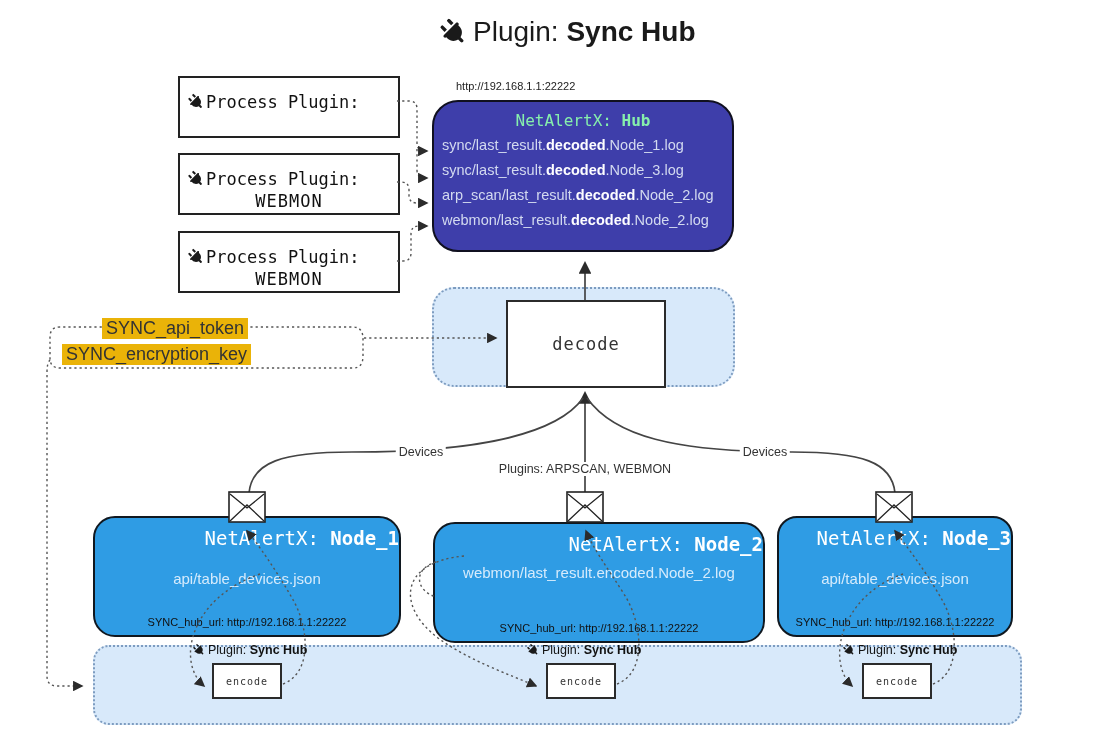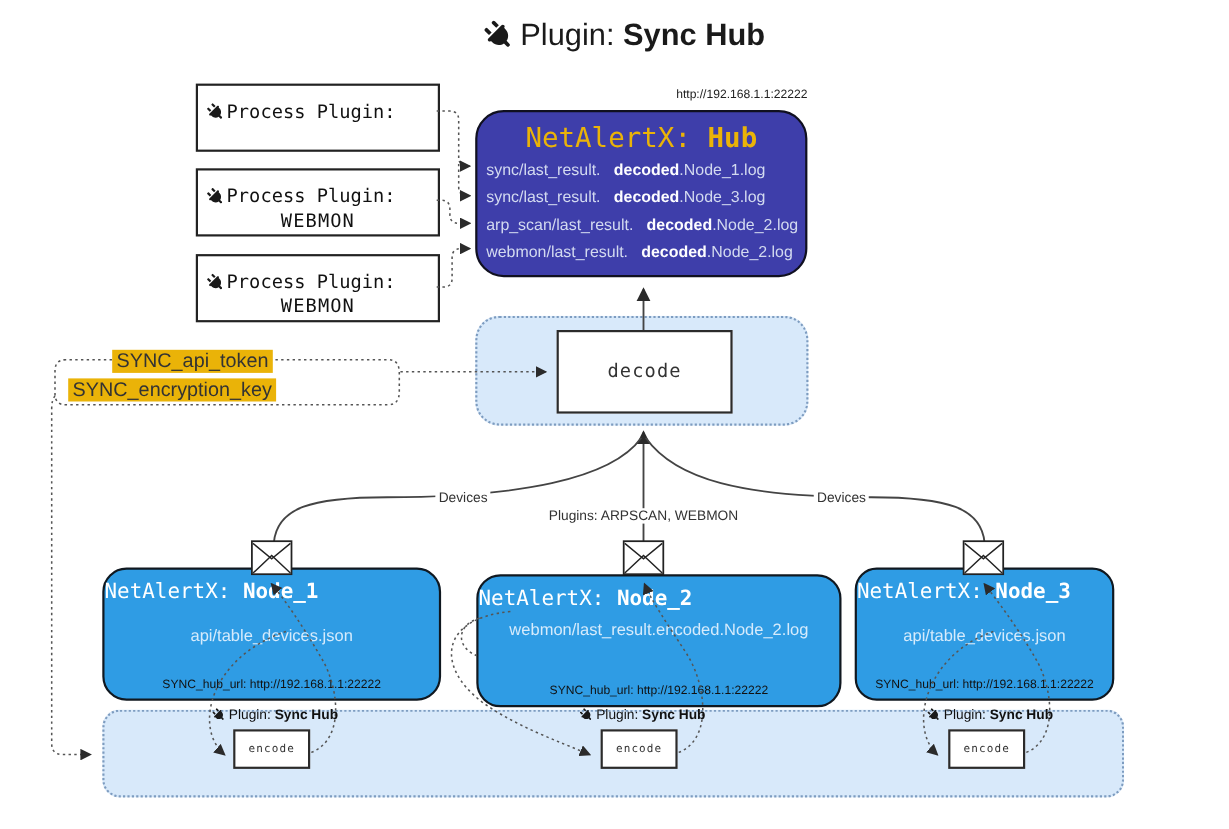--- a/index.html
+++ b/index.html
@@ -10,48 +10,48 @@
   #title{top:16px;left:440px;font-size:28px;color:#1a1a1a;white-space:nowrap;display:flex;align-items:center;gap:6px;}
   #title b{font-weight:700;}
   .plug{display:inline-block;transform:rotate(-45deg);}
   .plug svg{display:block;}
   
   .pbox{width:218px;height:58px;background:#fff;border:2px solid #222;
         font-family:"DejaVu Sans Mono",monospace;font-size:17px;color:#111;}
   .pbox .l1{display:flex;align-items:center;gap:2px;padding:14px 0 0 8px;white-space:nowrap;}
   .pbox .l2{text-align:center;margin-top:2px;letter-spacing:1px;}
   
-  #hub-url{left:432px;top:80px;width:302px;text-align:right;font-size:11px;color:#222;}
+  #hub-url{left:456px;top:80px;width:302px;text-align:left;font-size:11px;color:#222;}
   #hub{left:432px;top:100px;width:302px;height:152px;background:#3e3eaa;border:2.5px solid #101020;
        border-radius:26px;box-sizing:border-box;}
   #hub .htitle{text-align:center;margin-top:9px;font-family:"DejaVu Sans Mono",monospace;
-       font-size:25px;color:#eab308;}
+       font-size:16px;color:#86efac;}
   #hub .htitle b{font-weight:700;}
   #hub .hlines{margin-top:3px;padding-left:8px;}
   #hub .hline{font-size:14.5px;line-height:25px;color:#d3daf0;white-space:nowrap;}
-  #hub .hline b{color:#fdfdff;font-weight:700;margin-left:12px;}
+  #hub .hline b{color:#fdfdff;font-weight:700;}
   
   .setlbl{font-size:18px;color:#333;background:#eab308;padding:0 4px;white-space:nowrap;z-index:6;}
   
   .bluebox{background:#d8e9fa;border:2px dotted #7d9cc0;box-sizing:border-box;}
   #decode-wrap{left:432px;top:287px;width:303px;height:100px;border-radius:22px;}
   #strip{left:93px;top:645px;width:929px;height:80px;border-radius:16px;}
   
   .procbox{background:#fff;border:2.5px solid #2b2b2b;box-sizing:border-box;display:flex;
            align-items:center;justify-content:center;font-family:"DejaVu Sans Mono",monospace;color:#333;}
-  #decode-box{left:506px;top:300px;width:160px;height:76px;font-size:17px;letter-spacing:1px;}
+  #decode-box{left:506px;top:300px;width:160px;height:88px;font-size:17px;letter-spacing:1px;}
   .encbox{width:70px;height:36px;font-size:10px;letter-spacing:1px;}
   .enclbl{display:flex;align-items:center;gap:3px;font-size:12.5px;color:#111;white-space:nowrap;z-index:6;}
   .enclbl b{font-weight:700;}
   
   .edgelbl{font-size:12.5px;color:#333;background:#fff;padding:0 3px;white-space:nowrap;
            transform:translateX(-50%);z-index:6;}
   
   .node{background:#2f9ce4;border:2.5px solid #101820;border-radius:22px;box-sizing:border-box;height:121px;}
-  .node .ntitle{text-align:left;margin-top:9px;font-family:"DejaVu Sans Mono",monospace;
+  .node .ntitle{text-align:right;margin-top:9px;font-family:"DejaVu Sans Mono",monospace;
         font-size:19px;color:#fff;white-space:nowrap;}
   .node .ntitle b{font-weight:700;}
   .node .nline{font-size:15px;color:#d6ebfc;text-align:center;line-height:27px;white-space:nowrap;}
   .node .nlines1{margin-top:16px;}
   .node .nlines2{margin-top:4px;}
   .node .nurl{position:absolute;bottom:7px;left:0;right:0;text-align:center;font-size:11px;color:#111;}
   #node1{left:93px;top:516px;width:308px;}
   #node2{left:433px;top:522px;width:332px;}
   #node3{left:777px;top:516px;width:236px;border-radius:20px;}
   #overlay{position:absolute;left:0;top:0;z-index:5;pointer-events:none;}

